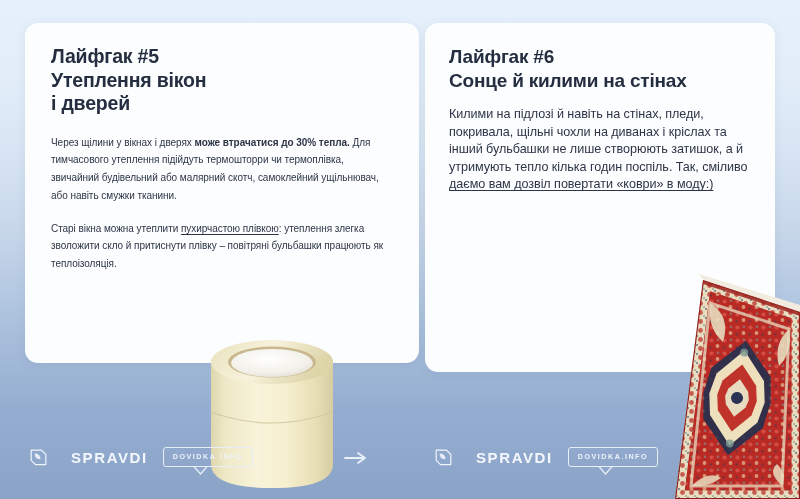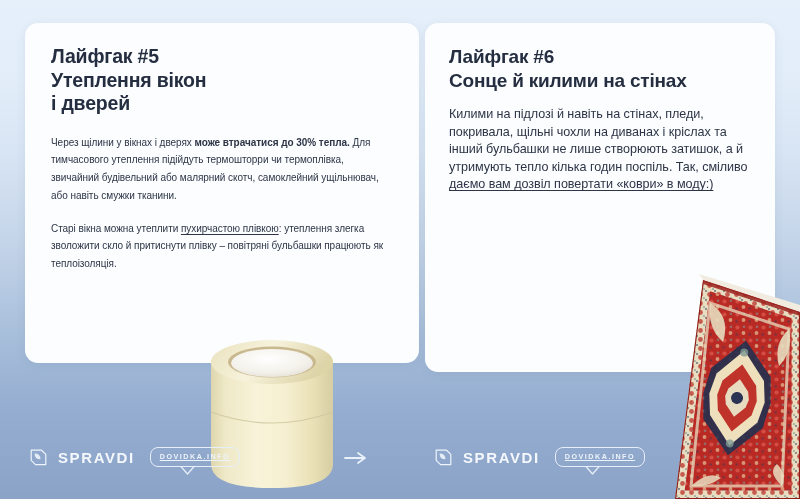--- a/index.html
+++ b/index.html
@@ -55,40 +55,39 @@
   #card-right .card-body { font-size: 12.6px; line-height: 17.6px; margin-bottom: 14px; }
   .card-body:last-child { margin-bottom: 0; }
   .b { font-weight: bold; }
   .u { text-decoration: underline; text-underline-offset: 2px; }
 
   
   .footer { position: absolute; display: flex; align-items: center; gap: 15px; }
   #footer-left  { left: 30px;  top: 447px; }
   #footer-right { left: 435px; top: 447px; }
 
-  .brand { display: flex; align-items: center; gap: 11px; }
+  .brand { display: flex; align-items: center; gap: 24px; }
   .brand-name {
     color: #f4f8fd;
     font-size: 15px;
     font-weight: bold;
     letter-spacing: 1.6px;
   }
   .shield-icon { display: block; }
 
   .bubble-wrap { position: relative; }
   .bubble {
     border: 1.3px solid #e6eef8;
-    border-radius: 8px;
+    border-radius: 3px;
     padding: 5px 9px 5px 9px;
     color: #edf3fb;
     font-size: 7.2px;
     font-weight: bold;
     letter-spacing: 1.5px;
     line-height: 8px;
-    text-decoration: underline;
   }
   .bubble-tail {
     position: absolute;
     left: 30px;
     bottom: -8px;
     width: 15px;
     height: 9px;
   }
 
   .arrow {

